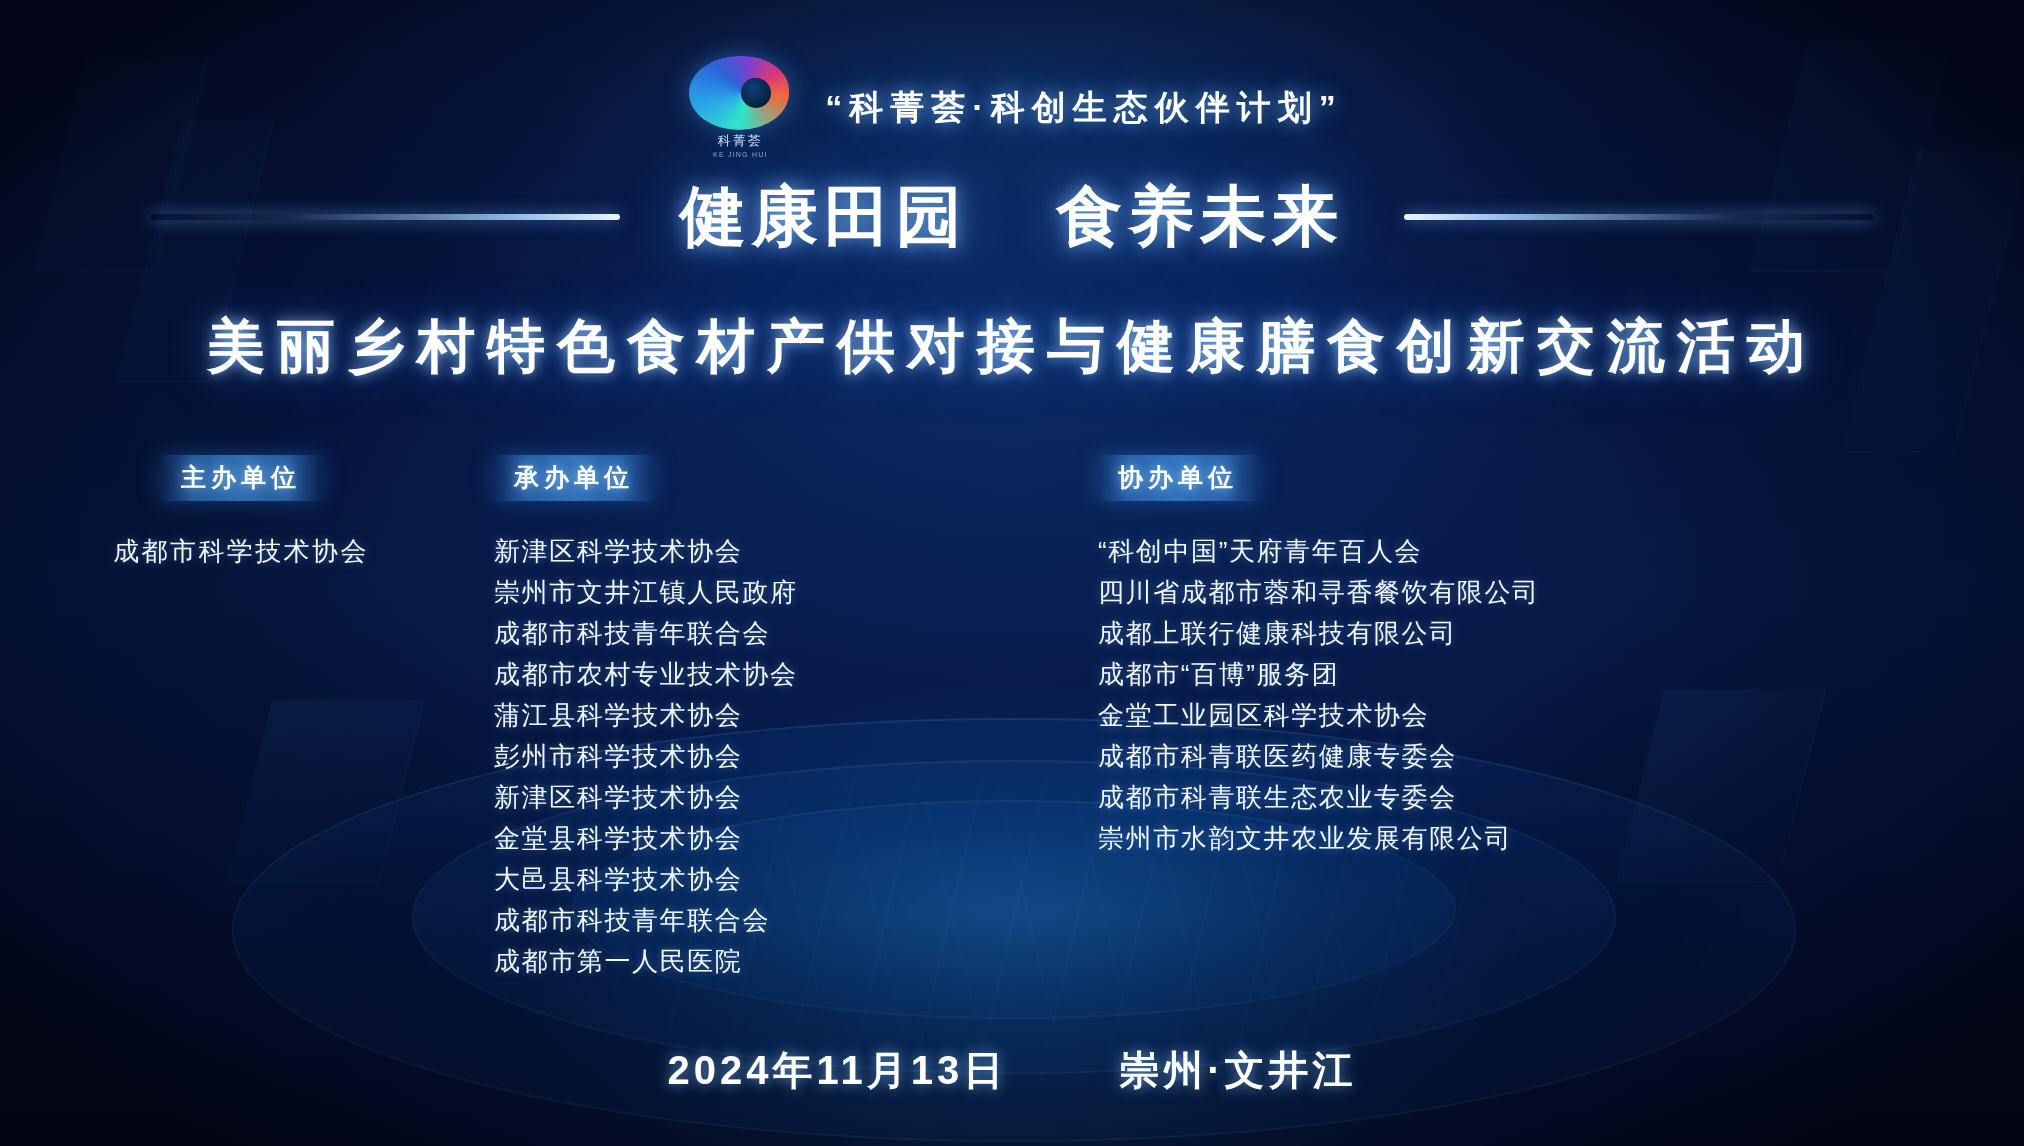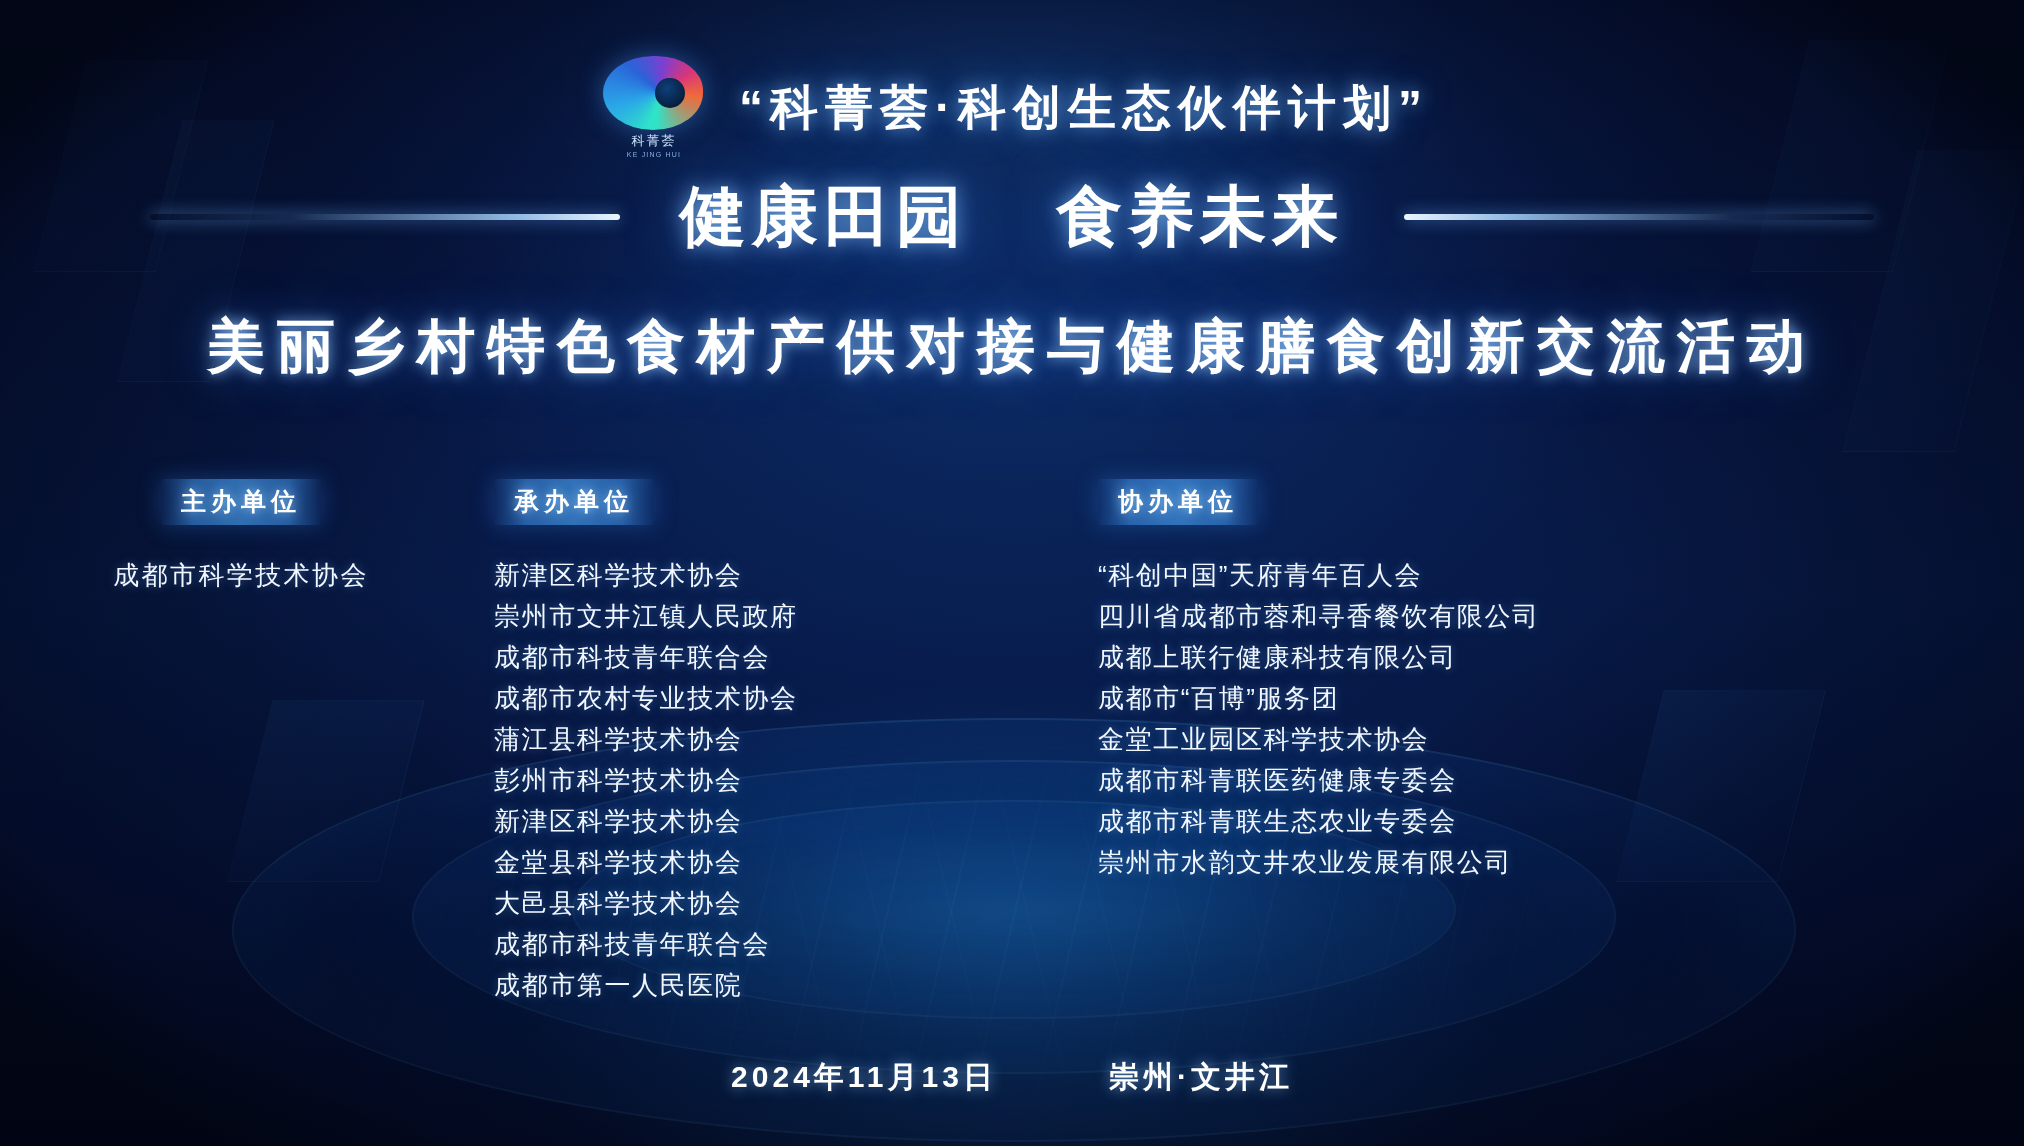--- a/index.html
+++ b/index.html
@@ -141,21 +141,21 @@
   }
   .logo-text .sub {
     display: block;
     font-size: 7px;
     letter-spacing: 1.2px;
     color: #86b4e4;
     margin-top: 1px;
   }
 
   .program-title {
-    font-size: 48px;
+    font-size: 34px;
     font-weight: bold;
     letter-spacing: 7px;
     color: #ffffff;
     text-shadow: 0 0 18px rgba(120,190,255,0.75), 0 0 42px rgba(60,140,255,0.45);
     white-space: nowrap;
   }
 
   .main-title-row {
     position: absolute;
     top: 172px;
@@ -222,21 +222,20 @@
     padding: 6px 20px 7px 20px;
     font-size: 25px;
     font-weight: bold;
     letter-spacing: 5px;
     color: #ffffff;
     background: linear-gradient(90deg, rgba(40,110,205,0.15) 0%, rgba(64,150,240,0.55) 20%, rgba(74,165,250,0.62) 50%, rgba(64,150,240,0.55) 80%, rgba(40,110,205,0.15) 100%);
     border-radius: 3px;
     text-shadow: 0 0 12px rgba(160,215,255,0.8);
     box-shadow: 0 0 22px rgba(50,130,225,0.35);
     white-space: nowrap;
-    margin-top: 24px;
   }
   .org-col.c0 .org-head-wrap,
   .org-col.c3 .org-head-wrap { text-align: center; }
   .org-col.c1 .org-head-wrap,
   .org-col.c2 .org-head-wrap { text-align: left; }
 
   .org-list {
     margin-top: 30px;
     list-style: none;
     padding: 0;
@@ -256,21 +255,21 @@
   .footer {
     position: absolute;
     bottom: 48px;
     left: 0;
     width: 100%;
     display: flex;
     justify-content: center;
     align-items: baseline;
     gap: 112px;
     color: #ffffff;
-    font-size: 30px;
+    font-size: 40px;
     font-weight: bold;
     letter-spacing: 4px;
     text-shadow: 0 0 14px rgba(140,200,255,0.7);
   }
 </style>
 </head>
 <body>
 
 <div id="stage">
 

